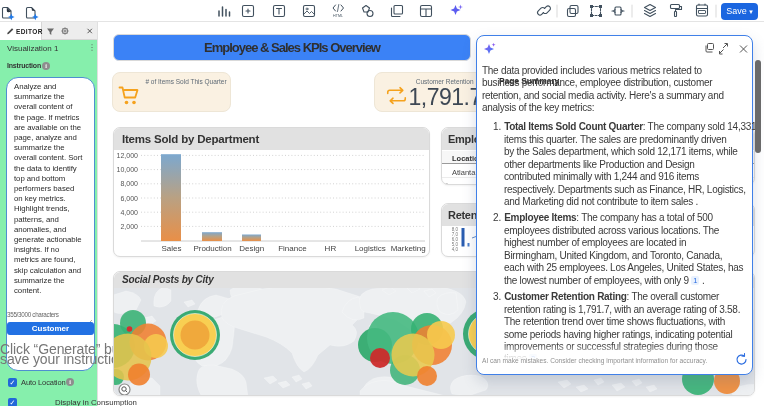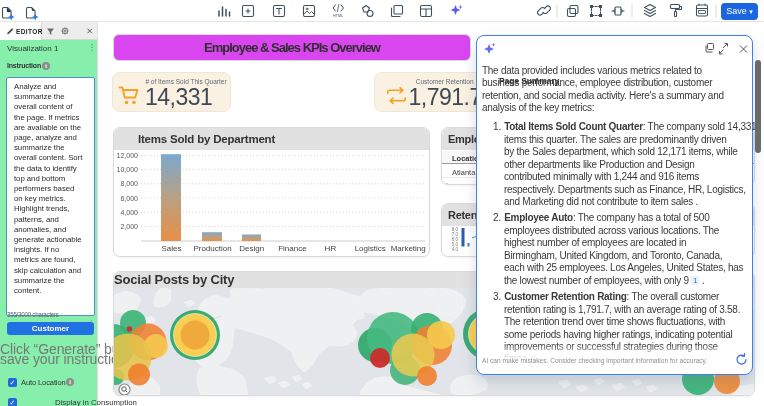--- a/index.html
+++ b/index.html
@@ -10,21 +10,21 @@
 
 
 #toolbar { left:0; top:0; width:764px; height:22px; background:#fff; border-bottom:1px solid #e4e4e4; }
 #savebtn { position:absolute; left:721px; top:3px; width:37px; height:17px; background:#1b66e0; border-radius:4px; color:#fff; font-size:9px; text-align:center; line-height:16px; z-index:3;}
 
 
 #sidebar { left:0; top:22px; width:98px; height:384px; background:#86efac; border-right:1px solid #e0e0e0; }
 #tabbar { position:absolute; left:0; top:0; width:97px; height:18px; background:#ededed; border-bottom:1px solid #d6d6d6; }
 #tab-active { position:absolute; left:0; top:0; width:42px; height:18px; background:#fff; border-right:1px solid #d6d6d6; }
 .sbtxt { position:absolute; color:#333; white-space:nowrap; }
-#ta { position:absolute; left:6px; top:55px; width:89px; height:239px; border:1px solid #4e8fd0; border-radius:2px; background:#fff; font-size:7.8px; line-height:10.2px; color:#2b2b2b; padding:4px 0 16px 7px; letter-spacing:-0.05px; }
+#ta { position:absolute; left:6px; top:55px; width:89px; height:294px; border:1px solid #4e8fd0; border-radius:12px; background:#fff; font-size:7.8px; line-height:10.2px; color:#2b2b2b; padding:4px 0 16px 7px; letter-spacing:-0.05px; }
 #genbtn { position:absolute; left:7px; top:300px; width:87px; height:13px; background:#2271e3; border-radius:3px; color:#fff; font-size:8px; font-weight:bold; text-align:center; line-height:13px; }
 .cb { position:absolute; width:9px; height:9px; background:#2368d8; border-radius:2px; color:#fff; font-size:7px; line-height:9px; text-align:center; }
 .info { position:absolute; width:8px; height:8px; background:#8e8e8e; border-radius:50%; color:#fff; font-size:6px; line-height:8px; text-align:center; font-weight:bold; font-family:"Liberation Serif",serif; }
 
 
 .box { position:absolute; background:#fff; border:1px solid #dadada; border-radius:7px; box-shadow:0 1px 2px rgba(0,0,0,0.05); }
 .boxhead { background:#e1e1e1; border-radius:6px 6px 0 0; font-weight:bold; color:#333; }
 .tile { position:absolute; top:72px; height:40px; background:#faf1e2; border:1px solid #eee6d6; border-radius:8px; }
 .tlabel { position:absolute; top:5px; font-size:6.5px; color:#5f6b76; white-space:nowrap; }
 .tnum { position:absolute; top:11px; font-size:23px; color:#3e4854; letter-spacing:-0.5px; white-space:nowrap; }
@@ -173,42 +173,41 @@
     <div class="sbtxt" style="left:7px; top:288.5px; font-size:6.3px; letter-spacing:-0.3px; color:#666;">355/3000 characters</div>
     <div id="genbtn">Customer</div>
     <div class="sbtxt" style="left:0; top:322px; width:104px; text-align:center; font-size:14px; letter-spacing:-0.1px; color:#777; line-height:10px;">Click “Generate” button to<br>save your instruction.</div>
     <div class="cb" style="left:8px; top:355.5px;">✓</div>
     <div class="sbtxt" style="left:21px; top:356px; font-size:7.5px; letter-spacing:-0.1px;">Auto Location</div>
     <div class="info" style="left:66px; top:356px;">i</div>
     <div class="cb" style="left:8px; top:375.5px;">✓</div>
     <div class="sbtxt" style="left:21px; top:376px; font-size:7.8px;padding-left:34px;">Display in Consumption</div>
   </div>
 
-  <div class="abs" style="left:113px; top:34px; width:358px; height:27px; background:#d946ef; border:1px solid #d9d9d9; border-radius:6px; text-align:center; line-height:25px; font-size:13px; font-weight:bold; color:#2f2f2f; letter-spacing:-1px;">Employee &amp; Sales KPIs Overview</div>
+  <div class="abs" style="left:113px; top:34px; width:358px; height:27px; background:#3b82f6; border:1px solid #d9d9d9; border-radius:6px; text-align:center; line-height:25px; font-size:13px; font-weight:bold; color:#2f2f2f; letter-spacing:-1px;">Employee &amp; Sales KPIs Overview</div>
 
   <div class="tile" style="left:112px; width:119px;">
     <div class="tlabel" style="left:32px; width:82px; text-align:center;"># of Items Sold This Quarter</div>
-    <div class="tnum" style="left:32px;">14,331</div>
     <svg class="abs" style="left:5px; top:11px;" width="23" height="23" viewBox="0 0 23 23" fill="none" stroke="#f5a21d" stroke-width="1.8" stroke-linecap="round" stroke-linejoin="round">
       <path d="M1.5 3.5 h3 l2.2 10 h10.5 l2.3 -7.5 h-13"></path>
       <circle cx="8.5" cy="18.5" r="1.8" fill="#f5a21d" stroke="none"></circle>
       <circle cx="16" cy="18.5" r="1.8" fill="#f5a21d" stroke="none"></circle>
     </svg>
   </div>
   <div class="tile" style="left:374px; width:120px;">
     <div class="tlabel" style="left:37px; width:86px; text-align:center;">Customer Retention Rating</div>
     <div class="tnum" style="left:33.5px;">1,791.71</div>
     <svg class="abs" style="left:11px; top:13px;" width="21" height="20" viewBox="0 0 24 22" fill="none" stroke="#f5a21d" stroke-width="1.8" stroke-linecap="round" stroke-linejoin="round">
       <path d="M2 8 V6.5 a2 2 0 0 1 2 -2 H19 M16 1.5 l3.2 3 L16 7.5"></path>
       <path d="M22 13 v1.5 a2 2 0 0 1 -2 2 H5 M8 13.5 l-3.2 3 L8 19.5"></path>
     </svg>
   </div>
 
   <div class="box" style="left:113px; top:127px; width:317px; height:130px;">
-    <div class="boxhead" style="height:22px; line-height:22px; padding-left:24px; font-size:11.5px; letter-spacing:-0.2px;">Items Sold by Department</div>
+    <div class="boxhead" style="height:22px; line-height:22px; padding-left:8px; font-size:11.5px; letter-spacing:-0.2px;">Items Sold by Department</div>
     <svg width="315" height="106" viewBox="0 0 315 106">
       <defs>
         <linearGradient id="barg" x1="0" y1="0" x2="0" y2="1">
           <stop offset="0" stop-color="#7ca8cf"></stop>
           <stop offset="0.5" stop-color="#b9a183"></stop>
           <stop offset="1" stop-color="#e98f47"></stop>
         </linearGradient>
       </defs>
       <g stroke="#d2d2d2" stroke-width="1" stroke-dasharray="1 2.2">
         <line x1="27" y1="5.4" x2="311" y2="5.4"></line>
@@ -265,21 +264,21 @@
         <text x="16" y="20">5,0</text>
         <text x="16" y="25">4,0</text>
       </g>
       <rect x="19.5" y="2" width="3" height="18.5" fill="#2a5db0"></rect>
       <rect x="25.5" y="17" width="2" height="3.5" fill="#4a7dc8"></rect>
       <path d="M30 12 l8 -3 8 4 8 -5 8 2 8 -3 8 4 8 -2 8 3 8 -4 8 2 8 -1 8 3 8 -2 8 1 8 -3 8 2 8 -1 8 2 8 -2 8 1 8 -1 8 2 8 -1 8 1 8 -2 8 1 8 -1 8 2 8 -1 8 1 8 -1" stroke="#3a6cb8" stroke-width="0.8" fill="none"></path>
     </svg>
   </div>
 
   <div class="box" style="left:113px; top:271px; width:642px; height:125px; overflow:hidden;">
-    <div class="boxhead" style="height:16px; line-height:16px; padding-left:0; font-size:13px; letter-spacing:-0.2px; border-radius:6px 6px 0 0;">Social Posts by City</div>
+    <div class="boxhead" style="height:16px; line-height:16px; padding-left:8px; font-size:10px; letter-spacing:-0.2px; border-radius:6px 6px 0 0;font-style:italic;">Social Posts by City</div>
     <svg width="640" height="107" viewBox="0 0 640 107" style="display:block;">
       <rect x="0" y="0" width="640" height="107" fill="#e1e4e8"></rect>
       <g fill="#eef0f2" stroke="#ffffff" stroke-width="0.5" stroke-opacity="0.45">
 
         <path d="M-4 8 L12 3 Q24 5 27 12 L22 22 Q12 27 2 25 L-4 22 Z"></path>
         <path d="M40 18 Q38 3 50 -1 L57 2 L57 13 Q50 22 40 18 Z"></path>
         <path d="M30 30 l8 -2 4 5 -7 4 -6 -3 z"></path>
 
         <path d="M17 95 Q24 88 38 90 L46 98 L46 109 L14 109 Q12 100 17 95 Z"></path>
 
@@ -396,21 +395,21 @@
       analysis of the key metrics:
       <div style="height:6.5px;"></div>
       <div class="li"><span class="ln">1.&nbsp;</span><b>Total Items Sold Count Quarter</b>: The company sold 14,331<br>
       items this quarter. The sales are predominantly driven<br>
       by the Sales department, which sold 12,171 items, while<br>
       other departments like Production and Design<br>
       contributed minimally with 1,244 and 916 items<br>
       respectively. Departments such as Finance, HR, Logistics,<br>
       and Marketing did not contribute to item sales .</div>
       <div style="height:4px;"></div>
-      <div class="li"><span class="ln">2.&nbsp;</span><b>Employee Auto</b>: The company has a total of 500<br>
+      <div class="li"><span class="ln">2.&nbsp;</span><b>Employee Items</b>: The company has a total of 500<br>
       employees distributed across various locations. The<br>
       highest number of employees are located in<br>
       Birmingham, United Kingdom, and Toronto, Canada,<br>
       each with 25 employees. Los Angeles, United States, has<br>
       the lowest number of employees, with only 9 <span class="chip">1</span> .</div>
       <div style="height:4px;"></div>
       <div class="li"><span class="ln">3.&nbsp;</span><b>Customer Retention Rating</b>: The overall customer<br>
       retention rating is 1,791.7, with an average rating of 3.58.<br>
       The retention trend over time shows fluctuations, with<br>
       some periods having higher ratings, indicating potential<br>

